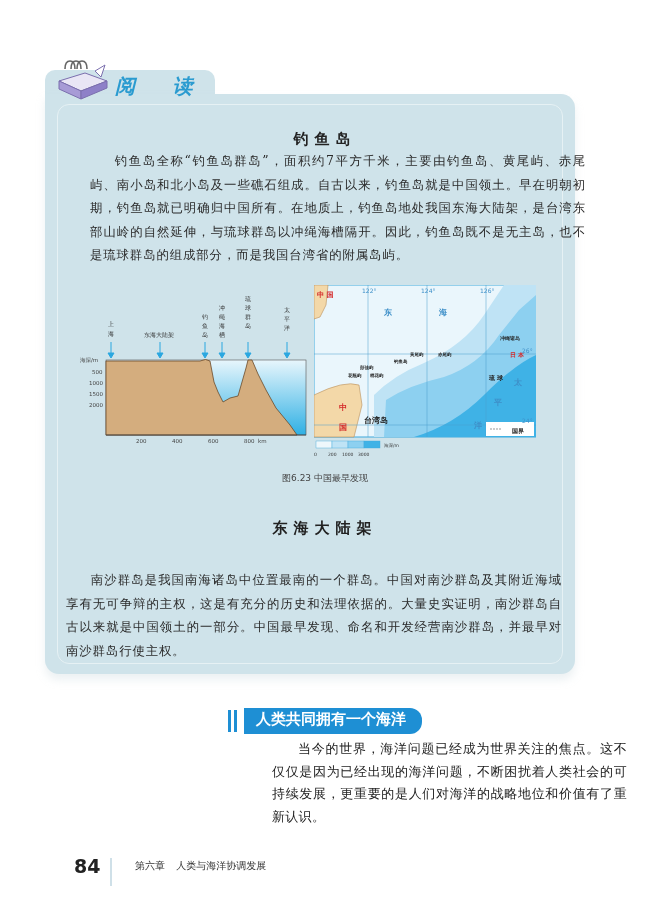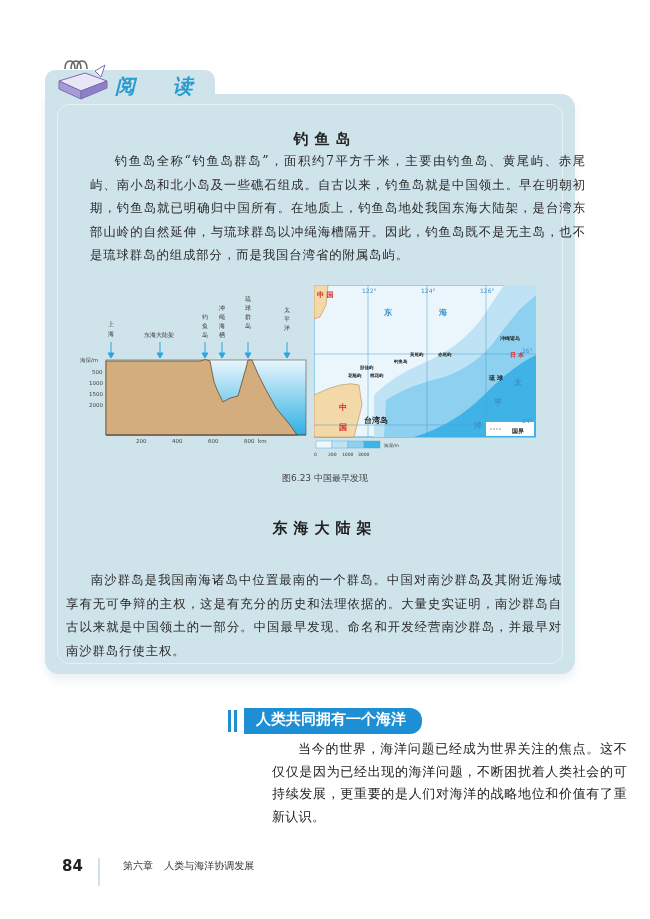--- a/index.html
+++ b/index.html
@@ -54,21 +54,21 @@
     font-size:15px; line-height:22px; margin-left:4px;
   }
   .body-para {
     position:absolute; left:228px; top:738px; width:355px; font-size:13px; line-height:22.5px;
     color:#222; text-indent:2em; text-align:justify; letter-spacing:0.3px;margin-left:44px;
   }
   .footer {
     position:absolute; left:62px; top:852px; display:flex; align-items:center;
     font-family:"DejaVu Sans","Liberation Sans",sans-serif;
   }
-  .page-num { font-weight:bold; font-size:15px; color:#222; width:32px; }
+  .page-num { font-weight:bold; font-size:19px; color:#222; width:32px;margin-left:12px; }
   .footer-rule { width:2px; height:28px; background:#cfe0e8; margin:0 10px 0 4px; position:relative; top:6px; }
   .chapter { font-size:10px; color:#333; word-spacing:8px;margin-left:13px; }
 </style>
 </head>
 <body>
 
 <div class="read-tab"></div>
 <div class="read-box"></div>
 <div class="read-inner"></div>
 

